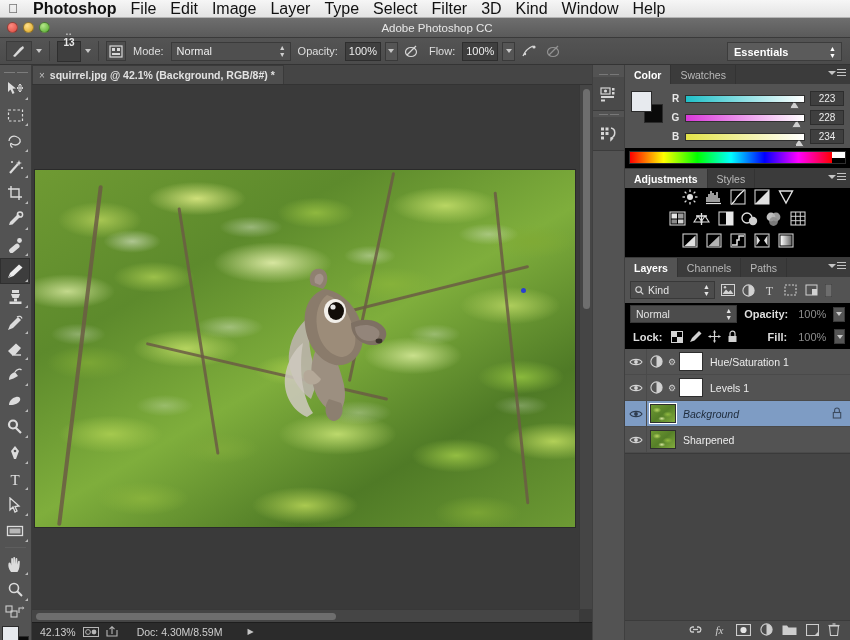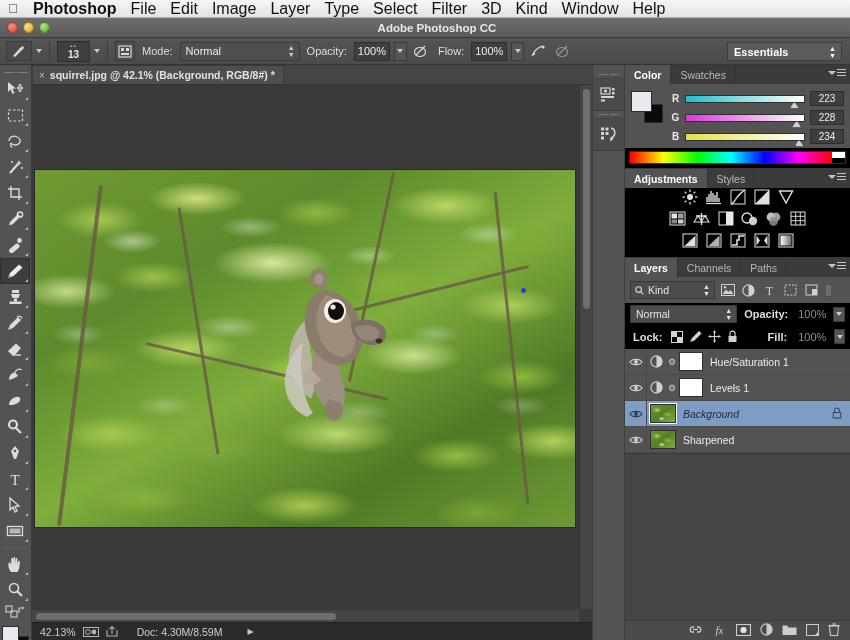--- a/index.html
+++ b/index.html
@@ -29,40 +29,40 @@
     border-bottom:1px solid #3a3a3a;
     display:flex; align-items:center;
   }
   .traffic { display:flex; gap:5px; padding-left:7px; }
   .tl { width:11px; height:11px; border-radius:50%; border:1px solid rgba(0,0,0,.35); }
   .tl.r{background:radial-gradient(circle at 35% 30%,#ff8b80,#d9493f);}
   .tl.y{background:radial-gradient(circle at 35% 30%,#ffe08a,#d9a21f);}
   .tl.g{background:radial-gradient(circle at 35% 30%,#b6e88a,#4fa82a);}
   .titlebar .ttl {
     position:absolute; left:0; right:0; text-align:center;
-    font-size:11.5px; color:#e8e8e8; font-weight:bold; pointer-events:none;padding-left:24px;
+    font-size:11.5px; color:#e8e8e8; font-weight:normal; pointer-events:none;padding-left:24px;
   }
 
   
   .optbar {
     position:absolute; top:38px; left:0; width:850px; height:27px;
     background:linear-gradient(#545454,#4b4b4b);
     border-bottom:1px solid #343434;
     display:flex; align-items:center; padding-left:6px; gap:4px;
   }
   .opt-sep { width:1px; height:20px; background:#3d3d3d; margin:0 3px; }
   .brushprev {
     width:26px; height:20px; background:#4a4a4a; border:1px solid #3b3b3b;
     display:flex; align-items:center; justify-content:center;
   }
   .tri-dn { width:0;height:0;border-left:3px solid transparent;border-right:3px solid transparent;border-top:4px solid #c8c8c8; }
   .sizebox {
-    width:33px; height:21px; background:#3f3f3f; border:1px solid #2e2e2e;
+    width:24px; height:21px; background:#3f3f3f; border:1px solid #2e2e2e;
     color:#e9e9e9; font-size:10px; font-weight:bold;
-    display:flex; flex-direction:column; align-items:center; justify-content:flex-end; padding-bottom:1px;
+    display:flex; flex-direction:column; align-items:center; justify-content:flex-end; padding-bottom:13px;
   }
   .sizebox .dots { font-size:6px; line-height:5px; color:#bdbdbd; letter-spacing:1px; }
   .iconbtn {
     width:20px;height:20px;background:#4e4e4e;border:1px solid #3a3a3a;
     display:flex;align-items:center;justify-content:center; color:#dcdcdc; font-size:11px;
   }
   .lbl { color:#dedede; font-size:11px; padding:0 3px; }
   .selbox {
     height:19px; background:#4f4f4f; border:1px solid #3a3a3a; color:#ededed;
     display:flex; align-items:center; padding:0 5px; font-size:11px; position:relative;

